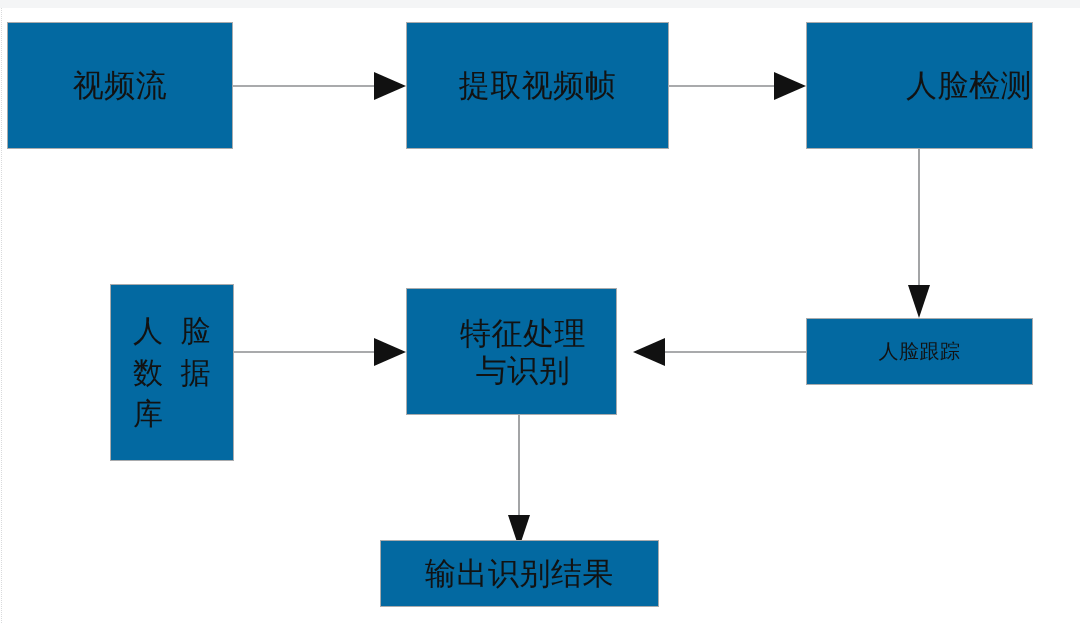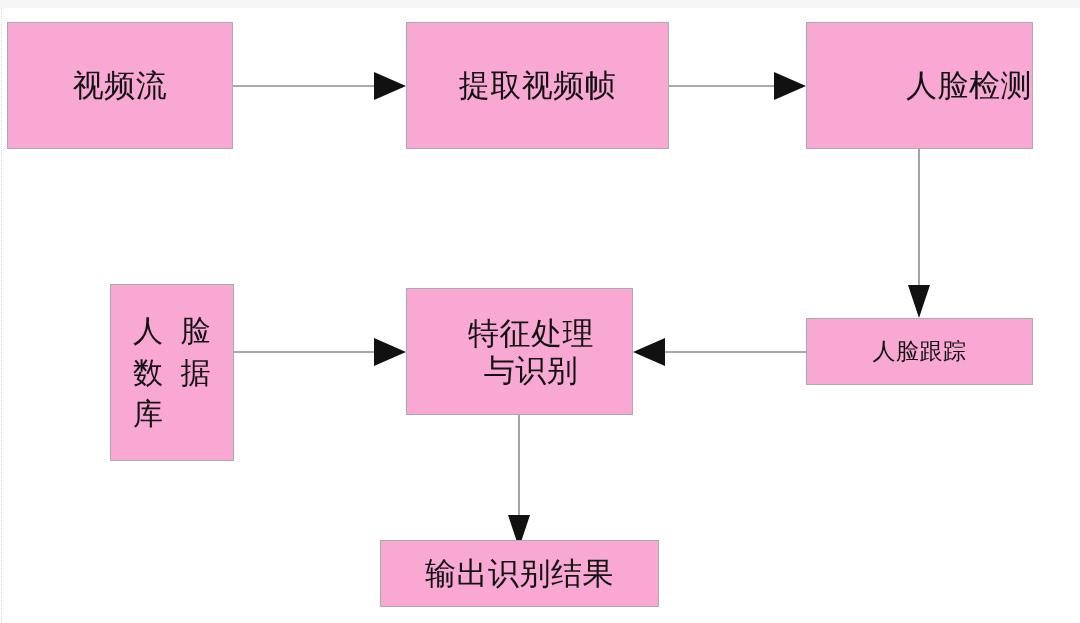--- a/index.html
+++ b/index.html
@@ -37,21 +37,21 @@
     position: absolute;
     left: 0; top: 0;
     width: 1080px;
     height: 623px;
     overflow: visible;
   }
 
   .node {
     position: absolute;
     box-sizing: border-box;
-    background: #f9a8d4;
+    background: #0369a1;
     border: 1px solid #a9abad;
     display: flex;
     align-items: center;
     justify-content: center;
     color: #121212;
     line-height: 1.18;
     text-align: center;
     letter-spacing: 0.5px;
   }
   .node .label {
@@ -69,22 +69,22 @@
   #node-face-database .grid {
     display: grid;
     grid-template-columns: auto auto;
     column-gap: 17px;
     row-gap: 6px;
     justify-items: center;
     align-items: center;
   }
   #node-face-database .grid span { display: block; }
 
-  #node-feature-process   { left: 406px; top: 288px; width: 227px; height: 127px; font-size: 31px; padding-left: 23px; }
-  #node-face-tracking     { left: 806px; top: 318px; width: 227px; height: 67px;  font-size: 23px; }
+  #node-feature-process   { left: 406px; top: 288px; width: 211px; height: 127px; font-size: 31px; padding-left: 23px; }
+  #node-face-tracking     { left: 806px; top: 318px; width: 227px; height: 67px;  font-size: 20px; }
   #node-output-result     { left: 380px; top: 540px; width: 279px; height: 67px;  font-size: 31px; }
 </style>
 </head>
 <body>
 
 <div id="canvas">
 
   <div class="top-strip"></div>
   <div class="left-rule"></div>
 

